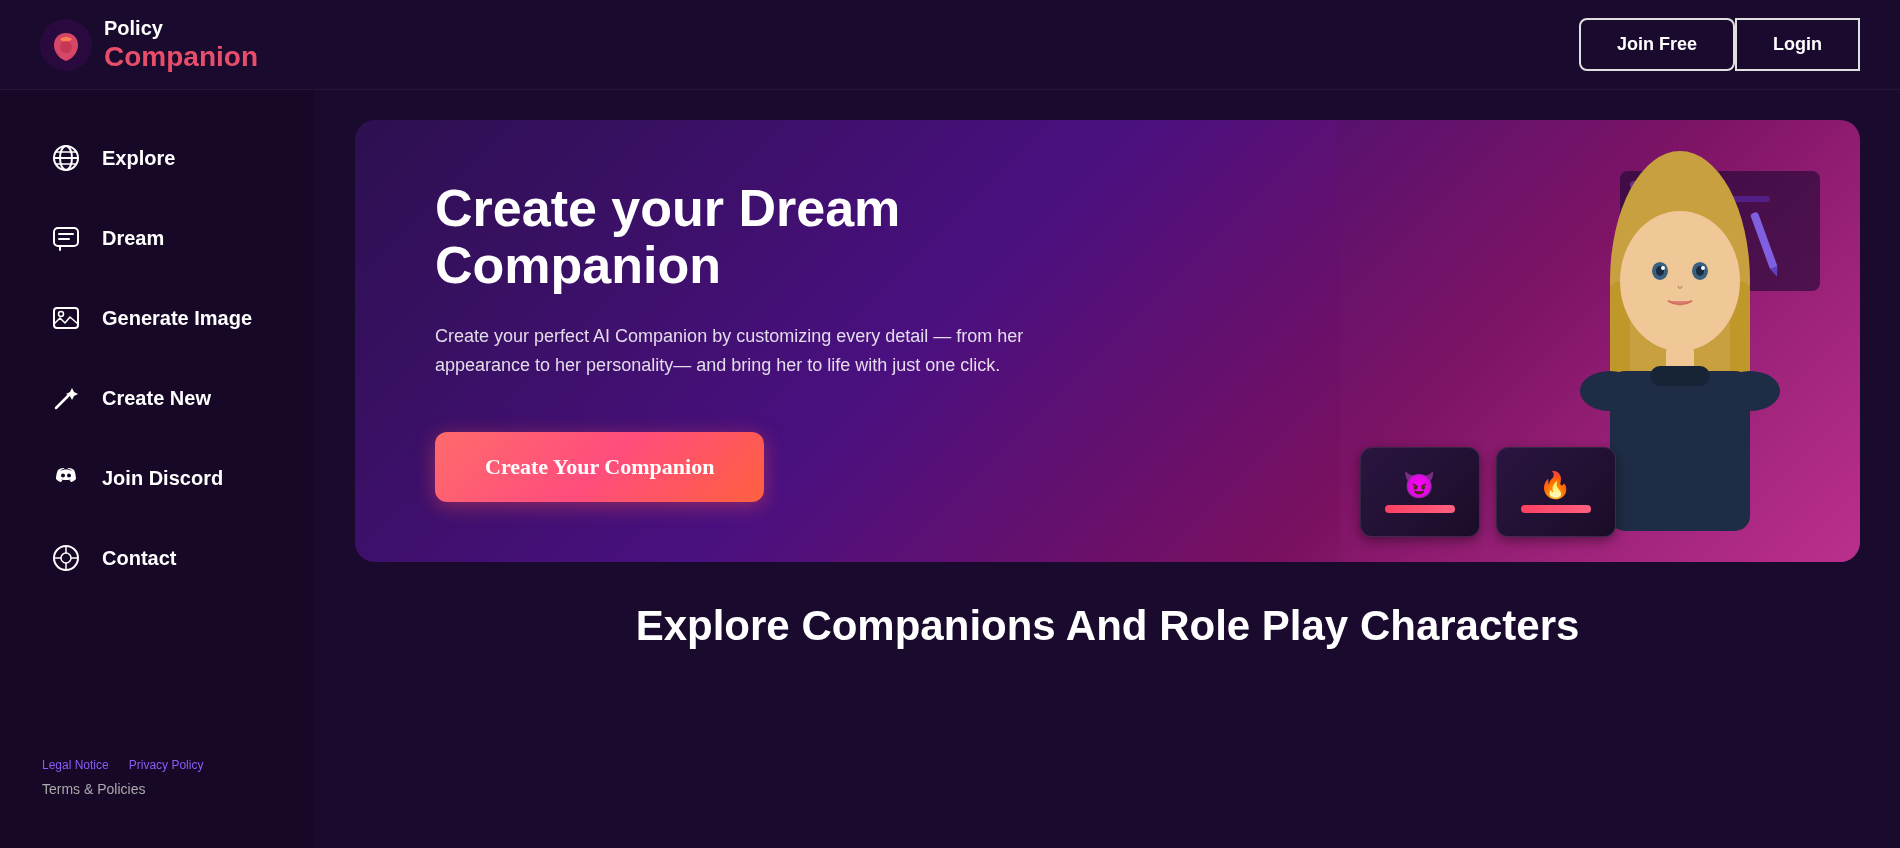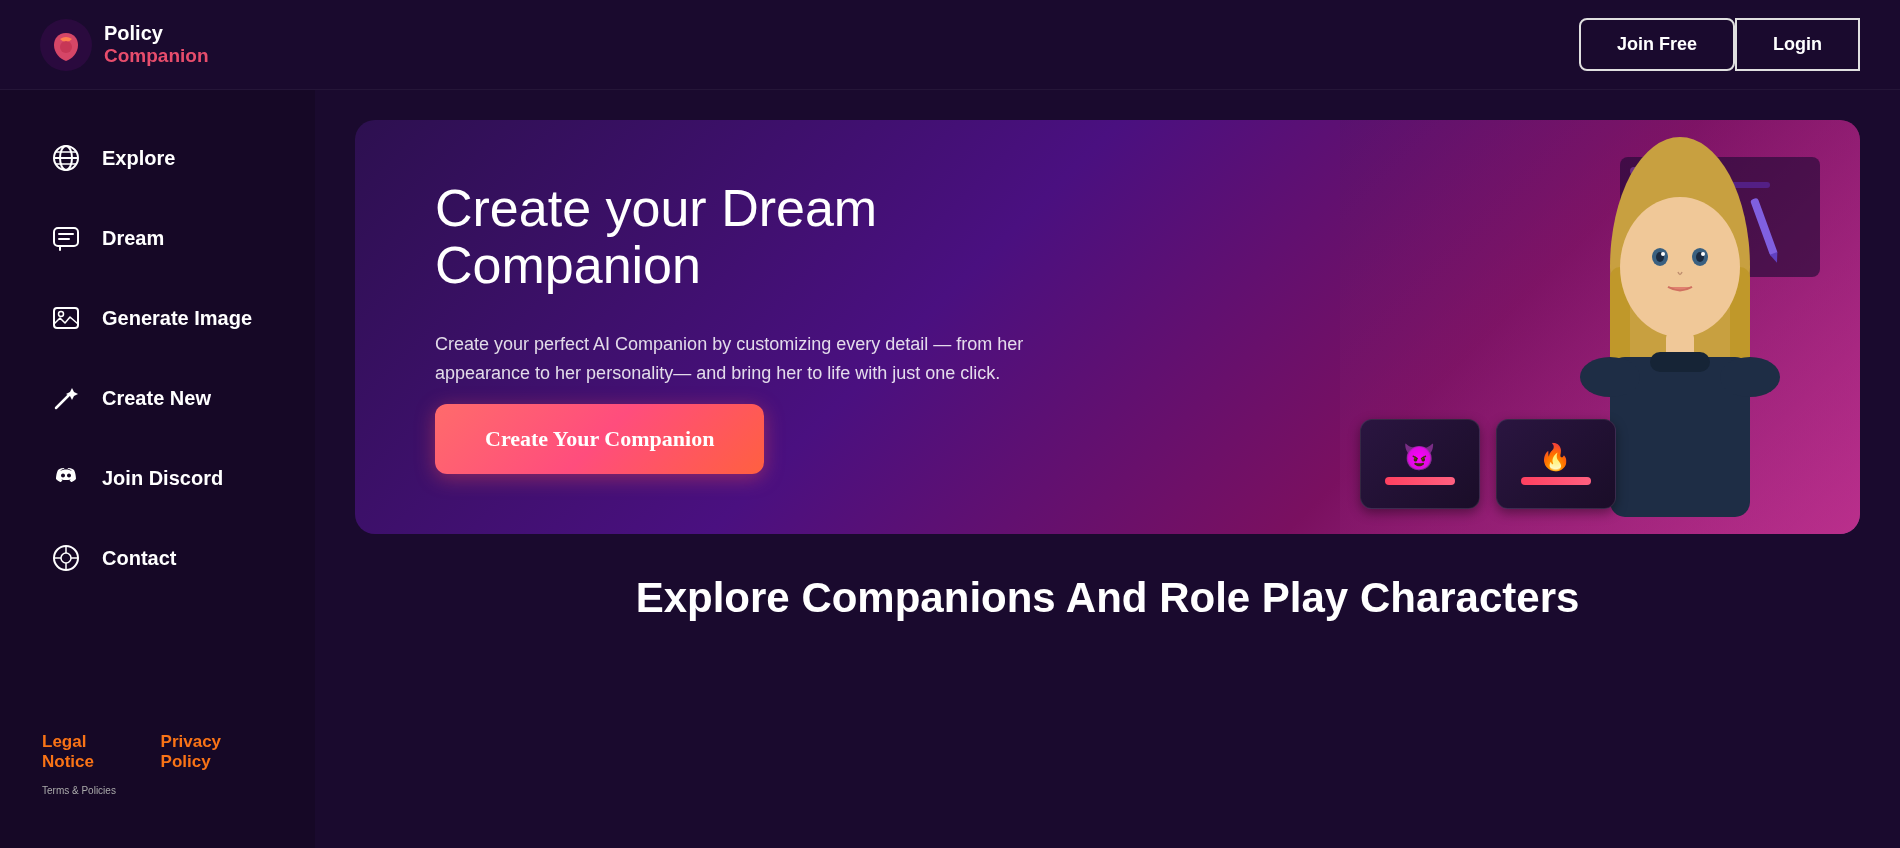--- a/index.html
+++ b/index.html
@@ -40,21 +40,21 @@
       display: flex;
       flex-direction: column;
       line-height: 1.2;
     }
     .logo-dream {
       font-size: 20px;
       font-weight: 700;
       color: #fff;
     }
     .logo-companion {
-      font-size: 19px;
+      font-size: 28px;
       font-weight: 700;
       color: #e84d6c;
     }
     .header-buttons {
       display: flex;
       gap: 0;
     }
     .btn-join-free {
       background: transparent;
       border: 2px solid #e0e0e0;
@@ -127,28 +127,27 @@
       padding: 20px 30px;
       display: flex;
       flex-direction: column;
       gap: 8px;
     }
     .sidebar-footer-links {
       display: flex;
       gap: 20px;
     }
     .footer-link {
-      font-size: 17px;
-      color: #f97316;
+      font-size: 12px;
+      color: #8b5cf6;
       cursor: pointer;
       text-decoration: none;
-      font-weight: bold;
     }
     .footer-link-center {
-      font-size: 10px;
+      font-size: 14px;
       color: #aaa;
       cursor: pointer;
       text-align: center;
     }
 
     
     .main-content {
       flex: 1;
       padding: 30px 40px;
       overflow-y: auto;
@@ -166,30 +165,30 @@
       position: relative;
       overflow: hidden;
       margin-bottom: 40px;
     }
     .hero-text-area {
       max-width: 600px;
       z-index: 2;
     }
     .hero-title {
       font-size: 52px;
-      font-weight: 400;
-      color: #fff;
-      margin-bottom: 36px;
+      font-weight: 700;
+      color: #fff;
+      margin-bottom: 28px;
       line-height: 1.1;
     }
     .hero-description {
       font-size: 18px;
       color: rgba(255,255,255,0.85);
       line-height: 1.6;
-      margin-bottom: 16px;
+      margin-bottom: 52px;
     }
     .btn-create-companion {
       background: linear-gradient(135deg, #ff6b6b, #ff4d7d, #ff6040);
       border: none;
       color: #fff;
       padding: 22px 50px;
       border-radius: 12px;
       font-size: 22px;
       font-weight: 700;
       cursor: pointer;

